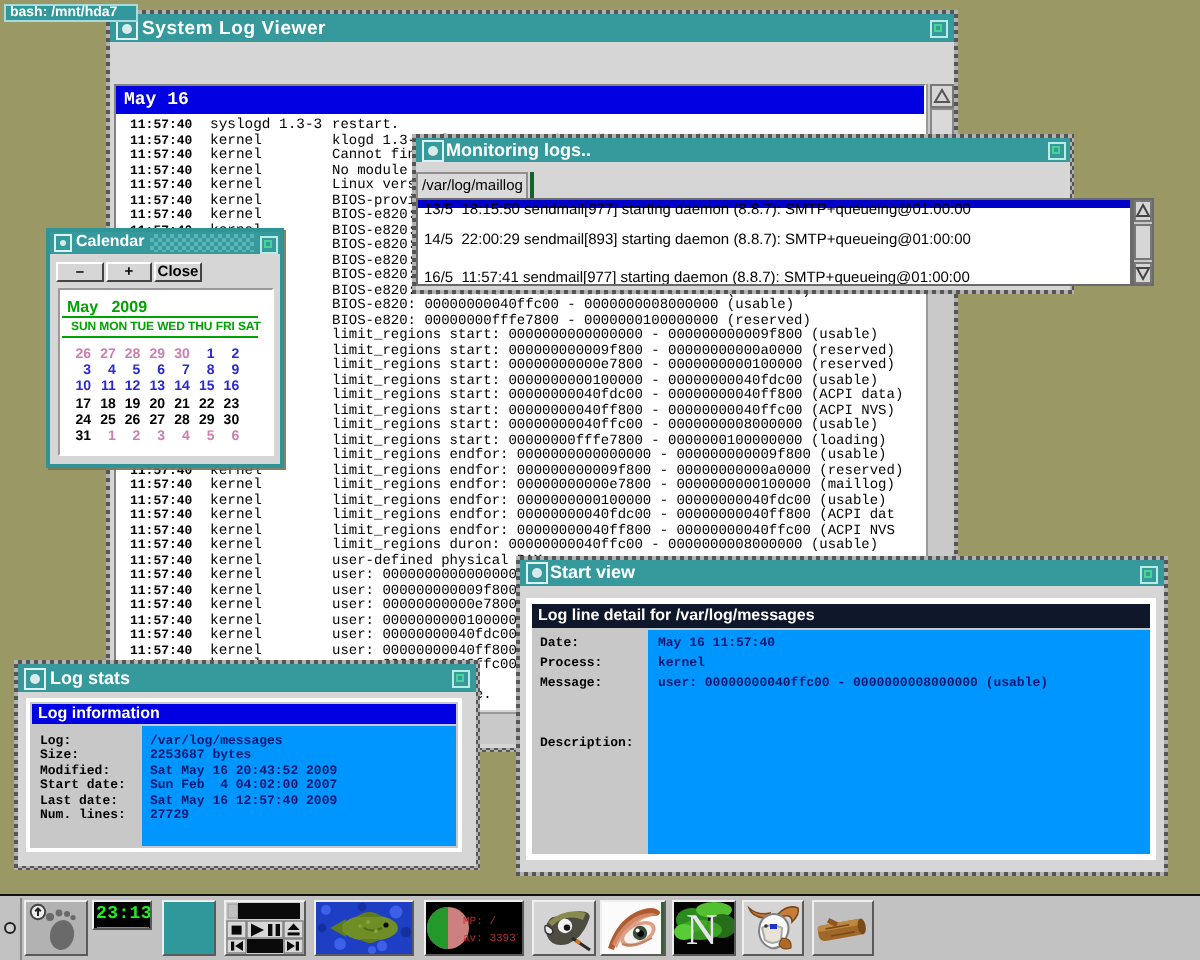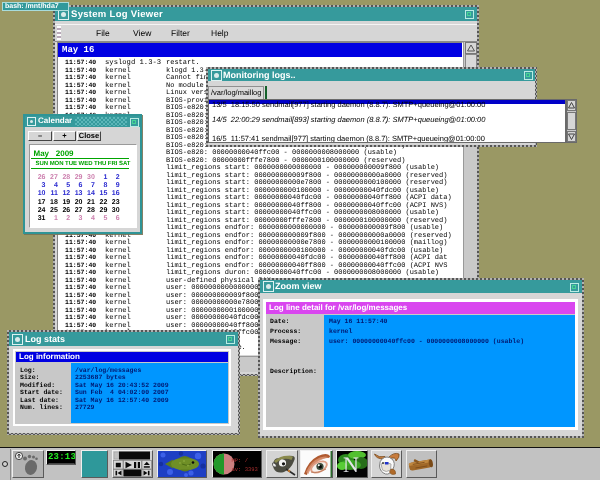--- a/index.html
+++ b/index.html
@@ -25,27 +25,20 @@
 <div class="win" style="left:53px;top:5px;width:426px;height:371px;">
     <div class="wb">
 <div class="tbar" style="height:14px;font-size:9.5px;">
         <span class="ticon" style="left:3px;top:2px;"></span>
         <span class="abs" style="left:16px;top:2px;letter-spacing:0.3px;">System Log Viewer</span>
         <span class="tmax" style="right:4px;top:2px;">
           <i></i>
           <b></b>
         </span>
       </div>
-<div class="abs" style="left:0;top:17px;right:0;height:16px;background:#d6d6d6;border-top:1px solid #f4f4f4;border-bottom:1px solid #8a8a8a;">
-        <div class="abs" style="left:2px;top:1px;bottom:1px;width:4px;background:repeating-linear-gradient(180deg,#fdfdfd 0 2px,#b8a8b8 2px 4px);"></div>
-        <span class="abs" style="left:41px;top:3px;font-size:8.5px;">File</span>
-        <span class="abs" style="left:78px;top:3px;font-size:8.5px;">View</span>
-        <span class="abs" style="left:116px;top:3px;font-size:8.5px;">Filter</span>
-        <span class="abs" style="left:156px;top:3px;font-size:8.5px;">Help</span>
-      </div>
 <div class="abs mono" style="left:2px;top:35px;width:406px;height:313px;background:#fff;border:1px solid #848484;border-right-color:#fff;border-bottom-color:#fff;overflow:hidden;box-sizing:border-box;">
 <div class="abs" style="left:0;top:0;width:100%;height:14px;background:#0000e2;color:#fff;font-weight:bold;font-size:9px;line-height:14px;padding-left:4px;box-sizing:border-box;">May 16</div>
 <div class="abs" style="left:0;top:16.0px;white-space:nowrap;color:#000;">
           <span class="abs" style="left:7px;font-weight:bold;font-size:6.5px;">11:57:40</span>
           <span class="abs" style="left:47px;font-size:7.2px;">syslogd 1.3-3</span>
           <span class="abs" style="left:108px;font-size:7px;">restart.</span>
         </div>
 <div class="abs" style="left:0;top:23.5px;white-space:nowrap;color:#000;">
           <span class="abs" style="left:7px;font-weight:bold;font-size:6.5px;">11:57:40</span>
           <span class="abs" style="left:47px;font-size:7.2px;">kernel</span>
@@ -142,21 +135,21 @@
           <span class="abs" style="left:108px;font-size:7px;">limit_regions start: 00000000040ff800 - 00000000040ffc00 (ACPI NVS)</span>
         </div>
 <div class="abs" style="left:0;top:166.0px;white-space:nowrap;color:#000;">
           <span class="abs" style="left:7px;font-weight:bold;font-size:6.5px;">11:57:40</span>
           <span class="abs" style="left:47px;font-size:7.2px;">kernel</span>
           <span class="abs" style="left:108px;font-size:7px;">limit_regions start: 00000000040ffc00 - 0000000008000000 (usable)</span>
         </div>
 <div class="abs" style="left:0;top:173.5px;white-space:nowrap;color:#000;">
           <span class="abs" style="left:7px;font-weight:bold;font-size:6.5px;">11:57:40</span>
           <span class="abs" style="left:47px;font-size:7.2px;">kernel</span>
-          <span class="abs" style="left:108px;font-size:7px;">limit_regions start: 00000000fffe7800 - 0000000100000000 (reserved)</span>
+          <span class="abs" style="left:108px;font-size:7px;">limit_regions start: 00000000fffe7800 - 0000000100000000 (loading)</span>
         </div>
 <div class="abs" style="left:0;top:181.0px;white-space:nowrap;color:#000;">
           <span class="abs" style="left:7px;font-weight:bold;font-size:6.5px;">11:57:40</span>
           <span class="abs" style="left:47px;font-size:7.2px;">kernel</span>
           <span class="abs" style="left:108px;font-size:7px;">limit_regions endfor: 0000000000000000 - 000000000009f800 (usable)</span>
         </div>
 <div class="abs" style="left:0;top:188.5px;white-space:nowrap;color:#000;">
           <span class="abs" style="left:7px;font-weight:bold;font-size:6.5px;">11:57:40</span>
           <span class="abs" style="left:47px;font-size:7.2px;">kernel</span>
           <span class="abs" style="left:108px;font-size:7px;">limit_regions endfor: 000000000009f800 - 00000000000a0000 (reserved)</span>
@@ -260,21 +253,21 @@
           <b></b>
         </span>
       </div>
 <div class="abs" style="left:0;top:12px;right:0;height:18px;background:#d6d6d6;">
         <div class="abs" style="left:0px;top:5px;width:56px;height:13px;background:#dadada;border:1px solid #909090;border-bottom:none;font-size:7.5px;line-height:12px;padding-left:2px;box-sizing:border-box;white-space:nowrap;">/var/log/maillog</div>
         <div class="abs" style="left:57px;top:5px;width:2px;height:13px;background:#15622a;"></div>
       </div>
 <div class="abs" style="left:0px;top:30px;width:358px;height:44px;background:#fff;border:1px solid #6a6a6a;overflow:hidden;box-sizing:border-box;">
         <div class="abs" style="left:0;top:0;width:100%;height:4px;background:#0000c8;"></div>
         <div class="abs" style="left:3px;top:0;font-size:7.5px;white-space:nowrap;">13/5&nbsp; 18:15:50 sendmail[977] starting daemon (8.8.7): SMTP+queueing@01:00:00</div>
-        <div class="abs" style="left:3px;top:14.5px;font-size:7.5px;white-space:nowrap;font-style:italic;">14/5&nbsp; 22:00:29 sendmail[893] starting daemon (8.8.7): SMTP+queueing@01:00:00</div>
+        <div class="abs" style="left:3px;top:14.5px;font-size:7.5px;white-space:nowrap;">14/5&nbsp; 22:00:29 sendmail[893] starting daemon (8.8.7): SMTP+queueing@01:00:00</div>
         <div class="abs" style="left:3px;top:33.5px;font-size:7.5px;white-space:nowrap;">16/5&nbsp; 11:57:41 sendmail[977] starting daemon (8.8.7): SMTP+queueing@01:00:00</div>
       </div>
 <div class="abs" style="left:358px;top:30px;width:11px;height:44px;background:#c9c9c9;border:1px solid #6a6a6a;box-sizing:border-box;">
         <svg width="9" height="42" style="position:absolute;left:0;top:0;">
           <rect x="0.5" y="0.5" width="8" height="10" fill="#d6d6d6" stroke="#777"></rect>
           <path d="M4.5 2.5 L7.5 8 L1.5 8 Z" fill="#d4d4d4" stroke="#444"></path>
           <rect x="0.5" y="12.5" width="8" height="17" fill="#d6d6d6" stroke="#777"></rect>
           <rect x="0.5" y="31.5" width="8" height="10" fill="#d6d6d6" stroke="#777"></rect>
           <path d="M4.5 39.5 L7.5 34 L1.5 34 Z" fill="#d4d4d4" stroke="#444"></path>
         </svg>
@@ -368,28 +361,28 @@
 <div class="abs mono" style="left:60px;top:45.5px;font-size:6.5px;font-weight:bold;color:#001870;white-space:nowrap;">Sat May 16 12:57:40 2009</div>
 <div class="abs mono" style="left:5px;top:53.0px;font-size:6.5px;font-weight:bold;color:#000;white-space:nowrap;">Num. lines:</div>
 <div class="abs mono" style="left:60px;top:53.0px;font-size:6.5px;font-weight:bold;color:#001870;white-space:nowrap;">27729</div>
 </div>
     </div>
   </div>
 <div class="win" style="left:258px;top:278px;width:326px;height:160px;">
     <div class="wb">
 <div class="tbar" style="height:13px;font-size:9px;">
         <span class="ticon" style="left:3px;top:1px;"></span>
-        <span class="abs" style="left:15px;top:1px;">Zoom view</span>
+        <span class="abs" style="left:15px;top:1px;">Start view</span>
         <span class="tmax" style="right:4px;top:2px;">
           <i></i>
           <b></b>
         </span>
       </div>
 <div class="abs" style="left:3px;top:19px;width:315px;height:131px;background:#c8c8c8;border:3px solid #fff;box-sizing:border-box;">
-<div class="abs" style="left:0px;top:0px;right:0px;height:12px;background:#d946ef;color:#fff;font-weight:bold;font-size:8px;line-height:12px;padding-left:3px;">Log line detail for /var/log/messages</div>
+<div class="abs" style="left:0px;top:0px;right:0px;height:12px;background:#0f172a;color:#fff;font-weight:bold;font-size:8px;line-height:12px;padding-left:3px;">Log line detail for /var/log/messages</div>
 <div class="abs" style="left:58px;top:13px;right:0px;bottom:0px;background:#0096ff;"></div>
 <div class="abs mono" style="left:4px;top:16px;font-size:6.5px;font-weight:bold;color:#000;">Date:</div>
 <div class="abs mono" style="left:4px;top:26px;font-size:6.5px;font-weight:bold;color:#000;">Process:</div>
 <div class="abs mono" style="left:4px;top:36px;font-size:6.5px;font-weight:bold;color:#000;">Message:</div>
 <div class="abs mono" style="left:4px;top:66px;font-size:6.5px;font-weight:bold;color:#000;">Description:</div>
 <div class="abs mono" style="left:63px;top:16px;font-size:6.5px;font-weight:bold;color:#001870;white-space:nowrap;">May 16 11:57:40</div>
 <div class="abs mono" style="left:63px;top:26px;font-size:6.5px;font-weight:bold;color:#001870;white-space:nowrap;">kernel</div>
 <div class="abs mono" style="left:63px;top:36px;font-size:6.5px;font-weight:bold;color:#001870;white-space:nowrap;">user: 00000000040ffc00 - 0000000008000000 (usable)</div>
 </div>
     </div>

